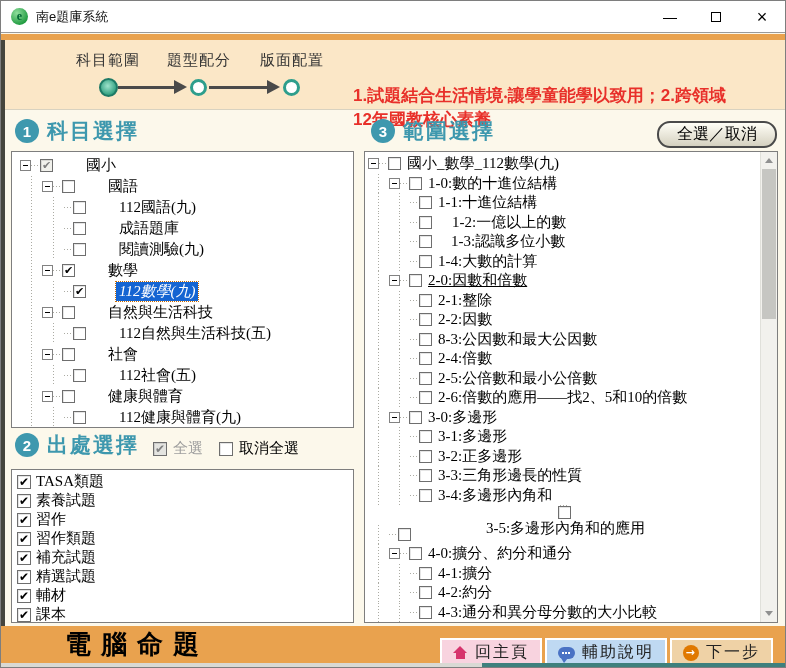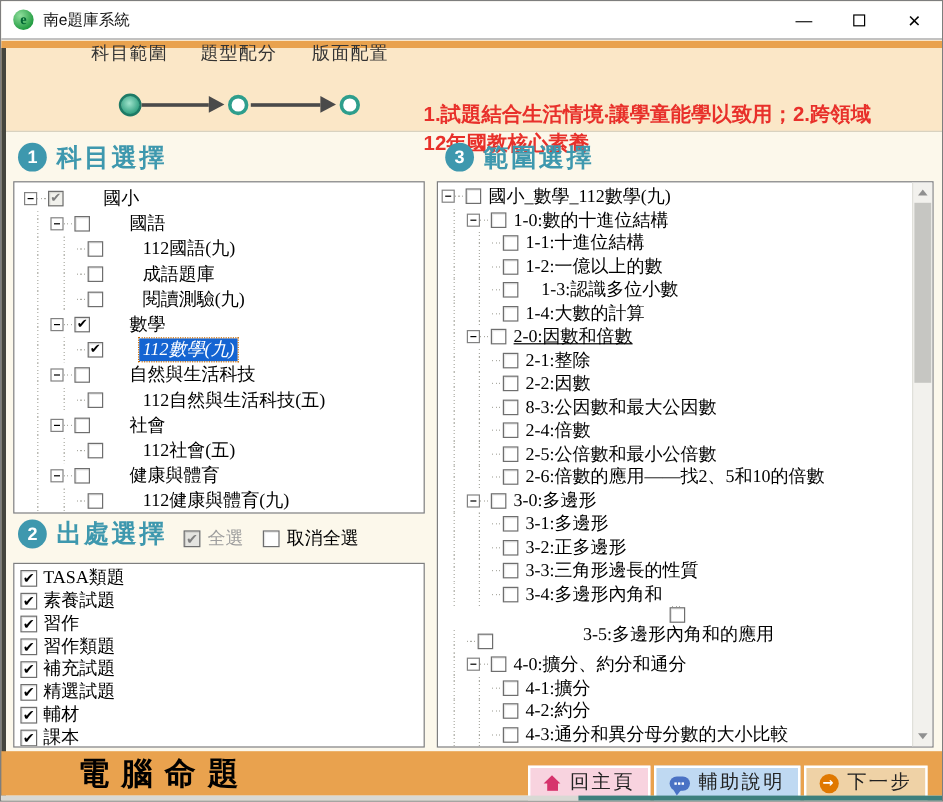--- a/index.html
+++ b/index.html
@@ -17,21 +17,21 @@
   .win-controls{position:absolute;right:0;top:0;height:31px;display:flex;}
   .win-btn{width:46px;height:31px;display:flex;align-items:center;justify-content:center;color:#000;font-size:14px;}
   .max-glyph{display:inline-block;width:10px;height:10px;border:1.5px solid #000;}
   .close-glyph{font-size:18px;line-height:10px;}
 
   
   .orange-strip{position:absolute;left:0;top:33px;width:100%;height:6px;background:#E9A24E;}
   .header{position:absolute;left:0;top:39px;width:100%;height:70px;background:#FBE7C7;
     border-bottom:1px solid #D8D2C0;}
 
-  .step-label{position:absolute;top:34px;width:100px;text-align:center;font-size:15px;
+  .step-label{position:absolute;top:50px;width:100px;text-align:center;font-size:15px;
     color:#333;letter-spacing:1px;}
   .step-circle{position:absolute;top:78px;width:17px;height:17px;border-radius:50%;background:#FFF;
     border:3px solid #2E9E8C;}
   .step-circle.active{background:radial-gradient(circle at 45% 40%,#9FE3CC,#2E9E7E 75%);border:2px solid #1E7A66;width:19px;height:19px;top:77px;}
   .step-line{position:absolute;top:85px;height:3px;background:#4A4A4A;}
   .step-arrowhead{position:absolute;top:79px;width:0;height:0;border-left:13px solid #4A4A4A;
     border-top:7px solid transparent;border-bottom:7px solid transparent;}
 
   .notice{position:absolute;left:352px;top:44px;color:#E8302A;font-weight:bold;font-size:17px;
     line-height:24px;white-space:nowrap;}
@@ -290,20 +290,21 @@
       <div class="crow">
         <span class="cb">✔</span>
         <span class="clabel">課本</span>
       </div>
     </div>
 
   <div class="sec" style="left:370px;top:116px;">
     <span class="sec-num">3</span>
     <span class="sec-title">範圍選擇</span>
   </div>
+  <button class="pill-btn">全選／取消</button>
   <div class="panel" id="scope-panel">
     <div id="scope-tree">
         <div class="trow" style="height: 19.5px;">
           <span class="expander"></span>
           <span class="stub"></span>
           <span class="cb"></span>
           <span class="tlabel" style="margin-left: 3px;">國小_數學_112數學(九)</span>
         </div>
         <div class="trow" style="height: 19.5px;">
           <span class="guide" style="width: 21px; background-position: 10px 0px;"></span>
@@ -317,21 +318,21 @@
           <span class="guide" style="width: 21px; background-position: 10px 0px;"></span>
           <span class="stub"></span>
           <span class="cb"></span>
           <span class="tlabel" style="margin-left: 3px;">1-1:十進位結構</span>
         </div>
         <div class="trow" style="height: 19.5px;">
           <span class="guide" style="width: 21px; background-position: 10px 0px;"></span>
           <span class="guide" style="width: 21px; background-position: 10px 0px;"></span>
           <span class="stub"></span>
           <span class="cb"></span>
-          <span class="tlabel" style="margin-left: 3px;">1-2:一億以上的數</span>
+          <span class="tlabel" style="margin-left: 17px;">1-2:一億以上的數</span>
         </div>
         <div class="trow" style="height: 19.5px;">
           <span class="guide" style="width: 21px; background-position: 10px 0px;"></span>
           <span class="guide" style="width: 21px; background-position: 10px 0px;"></span>
           <span class="stub"></span>
           <span class="cb"></span>
           <span class="tlabel" style="margin-left: 16px;">1-3:認識多位小數</span>
         </div>
         <div class="trow" style="height: 19.5px;">
           <span class="guide" style="width: 21px; background-position: 10px 0px;"></span>

